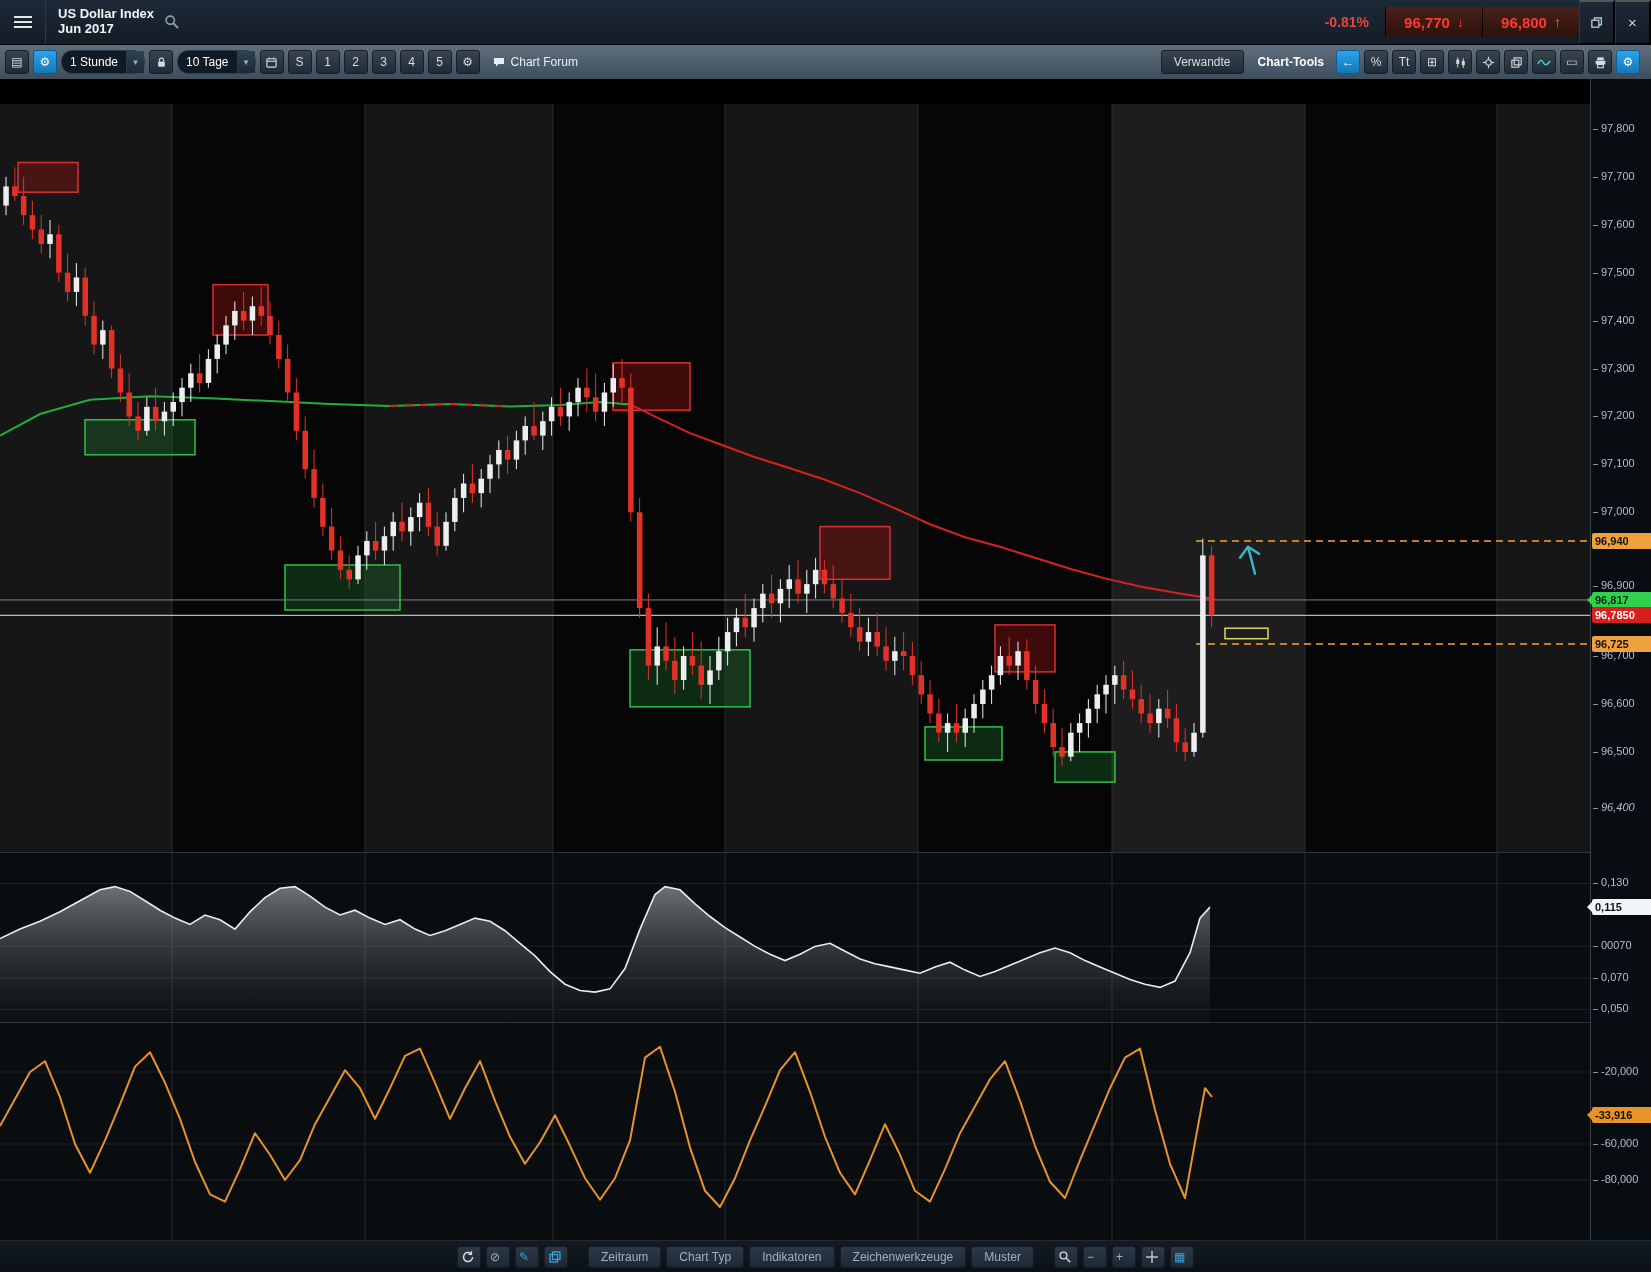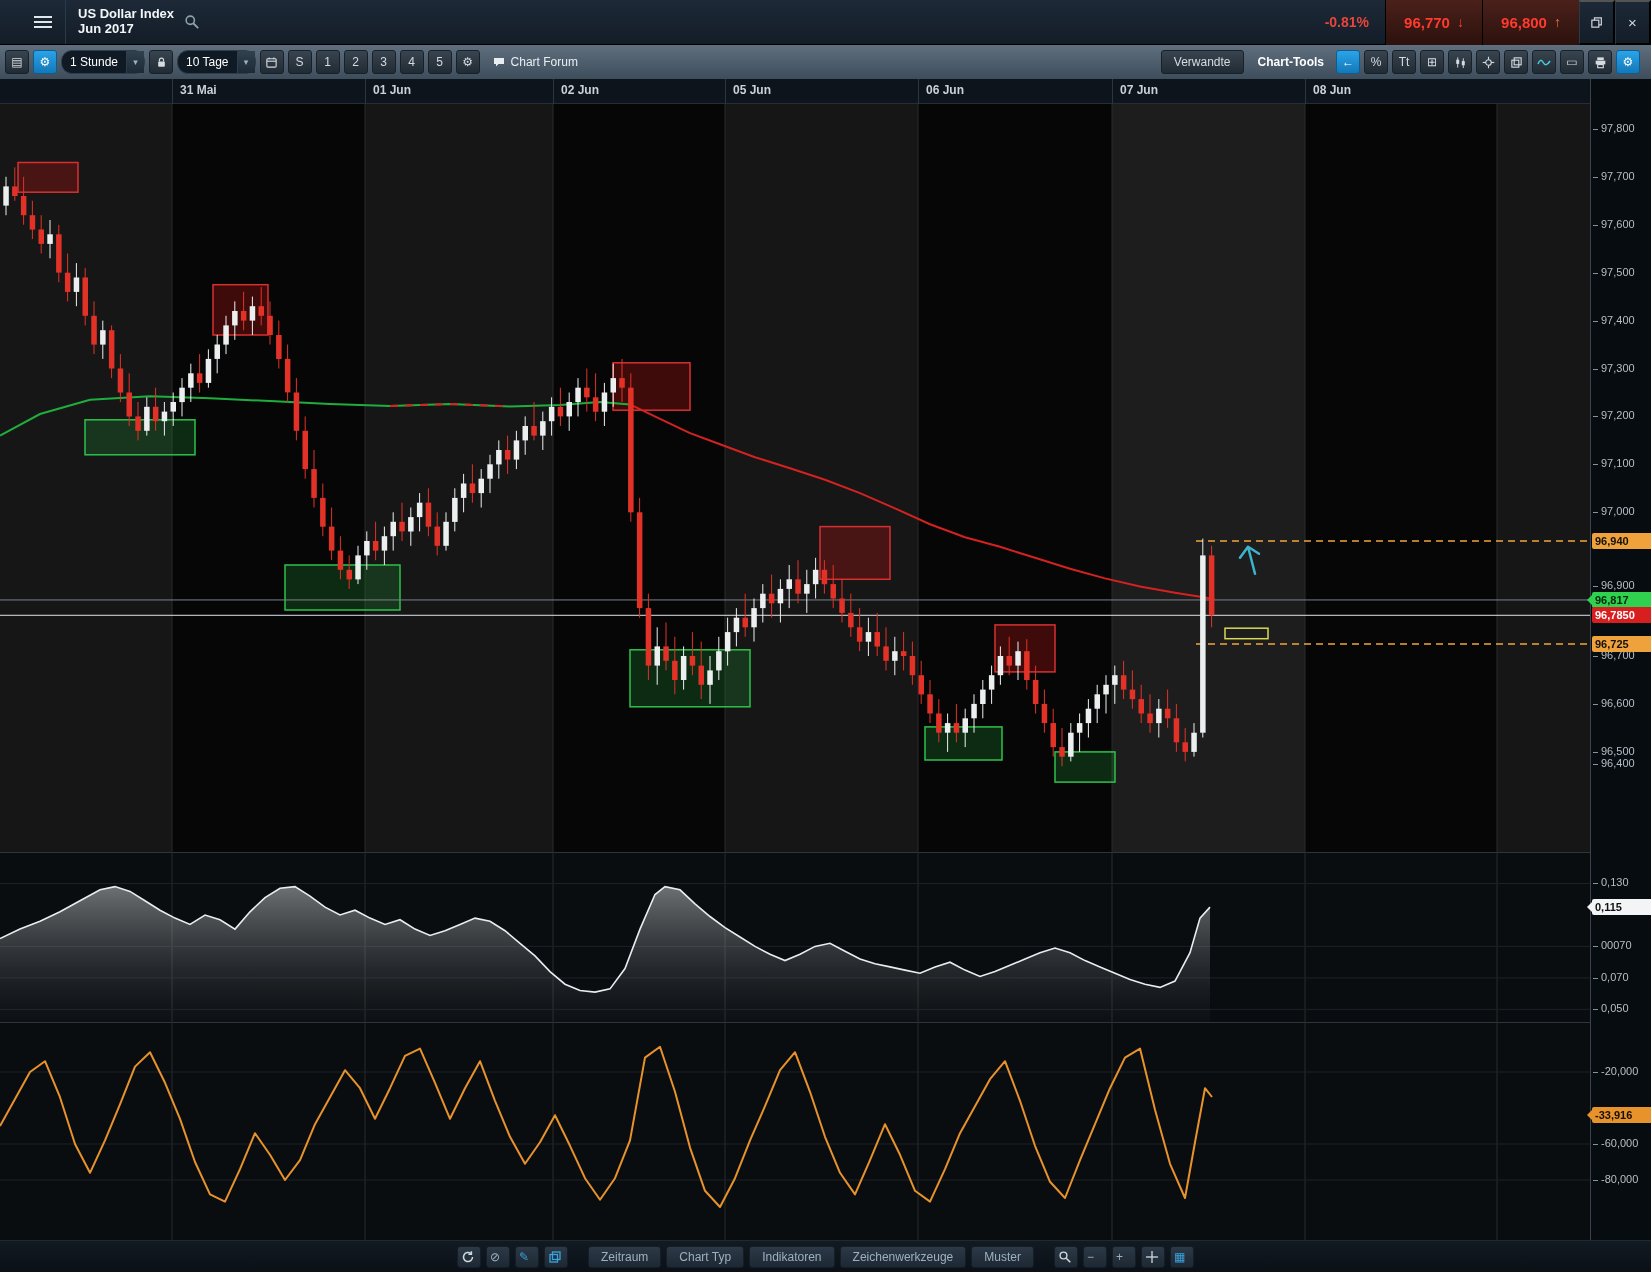--- a/index.html
+++ b/index.html
@@ -8,31 +8,31 @@
     width:1651px; height:1272px; overflow:hidden;
     font-family:"Liberation Sans", sans-serif;
     -webkit-user-select:none; user-select:none;
   }
   .app { display:flex; flex-direction:column; width:1651px; height:1272px; }
 
   
   .titlebar {
     flex:0 0 45px; height:45px;
     background:linear-gradient(#1d2937,#131d28);
-    display:flex; align-items:center; color:#fff; border-bottom:1px solid #000;padding-left:20px;
+    display:flex; align-items:center; color:#fff; border-bottom:1px solid #000;
   }
   .menu-btn { width:46px; height:100%; display:flex; flex-direction:column; gap:3px;
     align-items:center; justify-content:center; border-right:1px solid #2b3a49; cursor:pointer; }
   .menu-btn i { display:block; width:18px; height:2px; background:#dfe6ec; }
   .title-block { margin-left:12px; line-height:1.15; font-size:13px; font-weight:bold; color:#f2f6f9; }
   .icon { display:inline-flex; align-items:center; justify-content:center; }
   .search-ic { margin-left:10px; color:#8fa0ad; cursor:pointer; }
   .tb-spacer { flex:1; }
   .pct { color:#e8463c; font-weight:bold; font-size:14px; margin-right:16px; }
-  .quote { height:45px; min-width:97px; border:none; border-left:1px solid #000;
+  .quote { height:30px; min-width:97px; border:none; border-left:1px solid #000;
     background:linear-gradient(#4a211a,#2c110d);
     color:#ff3b30; font-size:15px; font-weight:bold; font-family:inherit;
     display:flex; align-items:center; justify-content:center; gap:7px; cursor:pointer; }
   .q-arrow { font-size:14px; }
   .q-arrow.up { color:#ff6a3d; }
   .win-btn { width:36px; height:45px; display:flex; align-items:center; justify-content:center;
     color:#cfd6db; font-size:15px; border-left:1px solid #2b3a49; cursor:pointer; background:transparent; }
 
   
   .toolbar { flex:0 0 34px; height:34px;
@@ -216,36 +216,20 @@
             <rect x="3.5" y="1.5" width="7" height="3" fill="currentColor"></rect>
             <rect x="1.8" y="5" width="10.4" height="4" fill="currentColor"></rect>
             <rect x="4" y="9.2" width="6" height="3.4" fill="none" stroke="currentColor" stroke-width="1.2"></rect>
           </svg>
       </button>
       <button class="tbtn accent">⚙</button>
     </div>
   </div>
 
   <div class="chart-wrap">
-    <div id="dateAxis">
-        <div class="date-tick" style="left: 172px;"></div>
-        <div class="date-label" style="left: 180px;">31 Mai</div>
-        <div class="date-tick" style="left: 365px;"></div>
-        <div class="date-label" style="left: 373px;">01 Jun</div>
-        <div class="date-tick" style="left: 553px;"></div>
-        <div class="date-label" style="left: 561px;">02 Jun</div>
-        <div class="date-tick" style="left: 725px;"></div>
-        <div class="date-label" style="left: 733px;">05 Jun</div>
-        <div class="date-tick" style="left: 918px;"></div>
-        <div class="date-label" style="left: 926px;">06 Jun</div>
-        <div class="date-tick" style="left: 1112px;"></div>
-        <div class="date-label" style="left: 1120px;">07 Jun</div>
-        <div class="date-tick" style="left: 1305px;"></div>
-        <div class="date-label" style="left: 1313px;">08 Jun</div>
-      </div>
     <svg id="mainChart" width="1590" height="748" viewBox="0 0 1590 748">
         <rect x="0" y="0" width="172" height="748" fill="#161616"></rect>
         <rect x="172" y="0" width="193" height="748" fill="#060606"></rect>
         <rect x="365" y="0" width="188" height="748" fill="#161616"></rect>
         <rect x="553" y="0" width="172" height="748" fill="#060606"></rect>
         <rect x="725" y="0" width="193" height="748" fill="#161616"></rect>
         <rect x="918" y="0" width="194" height="748" fill="#060606"></rect>
         <rect x="1112" y="0" width="193" height="748" fill="#1d1d1d"></rect>
         <rect x="1305" y="0" width="192" height="748" fill="#060606"></rect>
         <rect x="1497" y="0" width="93" height="748" fill="#161616"></rect>
@@ -595,21 +579,21 @@
       </svg>
 
     <div id="priceAxis">
         <div class="ptick" style="top: 1094px;">-80,000</div>
         <div class="ptick" style="top: 1058px;">-60,000</div>
         <div class="ptick" style="top: 986px;">-20,000</div>
         <div class="ptick" style="top: 923px;">0,050</div>
         <div class="ptick" style="top: 892px;">0,070</div>
         <div class="ptick" style="top: 860px;">00070</div>
         <div class="ptick" style="top: 797px;">0,130</div>
-        <div class="ptick" style="top: 678px;">96,400</div>
+        <div class="ptick" style="top: 722px; font-style: italic;">96,400</div>
         <div class="ptick" style="top: 666px;">96,500</div>
         <div class="ptick" style="top: 618px;">96,600</div>
         <div class="ptick" style="top: 570px;">96,700</div>
         <div class="ptick" style="top: 522px;">96,800</div>
         <div class="ptick" style="top: 474px; margin-top: 26px;">96,900</div>
         <div class="ptick" style="top: 426px;">97,000</div>
         <div class="ptick" style="top: 378px;">97,100</div>
         <div class="ptick" style="top: 330px;">97,200</div>
         <div class="ptick" style="top: 283px;">97,300</div>
         <div class="ptick" style="top: 235px;">97,400</div>

